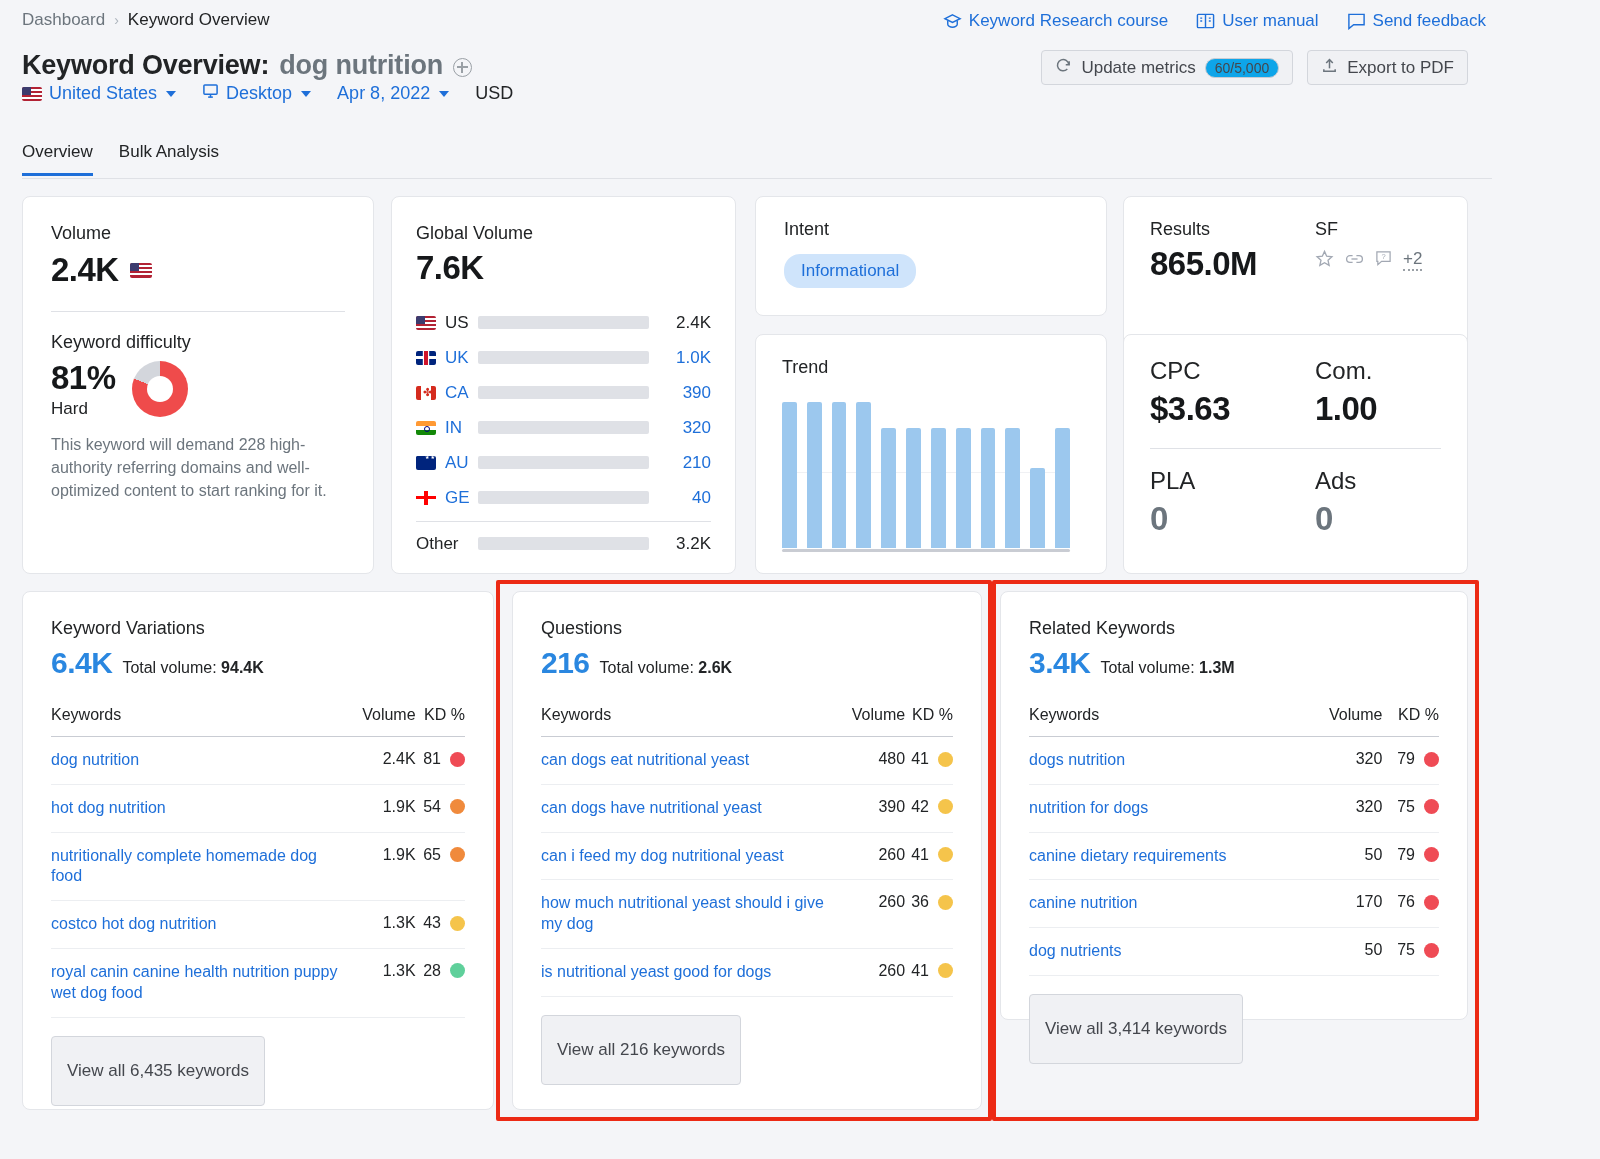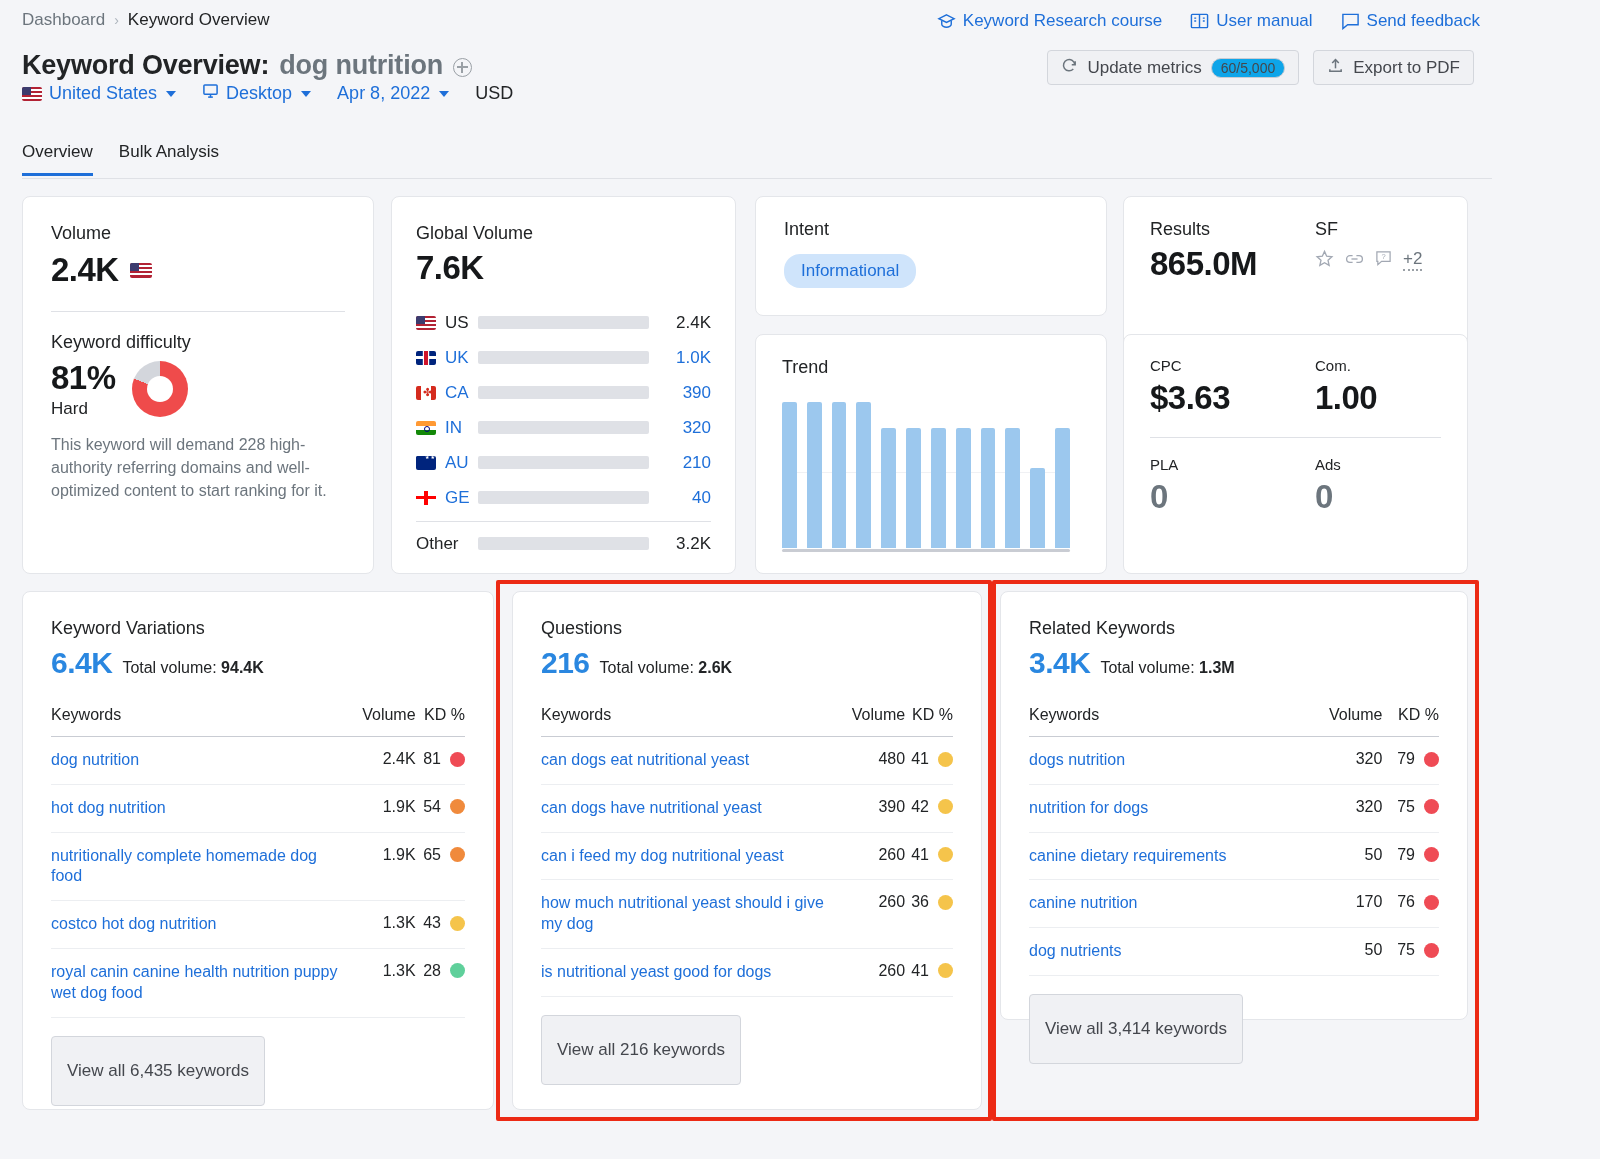--- a/index.html
+++ b/index.html
@@ -15,36 +15,36 @@
   
   .breadcrumb {
     position: absolute; left: 22px; top: 10px;
     font-size: 17px; color: #6c757d; display: flex; align-items: center; gap: 9px;
   }
   .breadcrumb .crumb-link { color: #6c757d; text-decoration: none; }
   .breadcrumb .crumb-sep { color: #adb5bd; font-size: 14px; }
   .breadcrumb .crumb-current { color: #222426; }
 
   .toplinks {
-    position: absolute; right: 120px; top: 11px;
+    position: absolute; right: 114px; top: 11px;
     display: flex; align-items: center; gap: 28px;
     font-size: 17px;
   }
   .toplink { color: #1e6fd9; display: flex; align-items: center; gap: 7px; cursor: pointer; white-space: nowrap; }
   .toplink svg { display: block; }
 
   .title-row { position: absolute; left: 22px; top: 50px; display: flex; align-items: center; gap: 10px; }
   .title-main { font-size: 27px; font-weight: bold; color: #222426; letter-spacing: -.2px; }
   .title-kw { font-size: 27px; font-weight: bold; color: #6c757d; letter-spacing: -.2px; }
   .plus-circle { width: 19px; height: 19px; border: 1.6px solid #9aa0a6; border-radius: 50%; position: relative; margin-top:4px; }
   .plus-circle::before, .plus-circle::after { content:""; position:absolute; background:#9aa0a6; }
   .plus-circle::before { left: 3.2px; right: 3.2px; top: 7.3px; height: 1.6px; }
   .plus-circle::after { top: 3.2px; bottom: 3.2px; left: 7.3px; width: 1.6px; }
 
-  .actions { position: absolute; right: 126px; top: 50px; display: flex; gap: 14px; }
+  .actions { position: absolute; right: 132px; top: 50px; display: flex; gap: 14px; }
   .btn {
     background: #f0f1f4; border: 1px solid #d3d6dc; border-radius: 4px;
     height: 35px; padding: 0 13px; display: flex; align-items: center; gap: 9px;
     font-size: 17px; color: #44474d; cursor: pointer;
   }
   .pill-count {
     border: 1px solid #c9ccd3; border-radius: 11px; background:#0ea5e9;
     font-size: 14px; padding: 1px 9px; color:#44474d;
   }
 
@@ -125,21 +125,21 @@
   .sf-plus { font-size:17px; color:#6c757d; border-bottom:2px dotted #9aa0a6; line-height:1.1; }
 
   
   .trend-wrap { position:relative; margin-top:26px; height:148px; }
   .trend-bars { position:absolute; left:0; right:10px; bottom:4px; height:146px; display:flex; align-items:flex-end; gap:10px; }
   .tbar { flex:1; background:#9cc8ee; border-radius:2px 2px 0 0; }
   .trend-mid { position:absolute; left:0; right:10px; top:68px; height:1px; background:#f0f1f4; }
   .trend-base { position:absolute; left:0; right:10px; bottom:0; height:3px; background:#c9ccd3; border-radius:2px; }
 
   
-  .cpc-grid .card-label { font-size:15px; }
+  .cpc-grid .card-label { font-size:24px; }
   .cpc-val { font-size:33px; font-weight:bold; color:#16181a; letter-spacing:-0.5px; }
   .cpc-val.grey { color:#6c757d; }
 
   
   #card-variations { position:absolute; left:22px; top:591px; width:472px; height:519px; }
   #card-questions  { position:absolute; left:512px; top:591px; width:470px; height:519px; }
   #card-related    { position:absolute; left:1000px; top:591px; width:468px; height:429px; }
 
   .tbl-title { font-size:18px; color:#222426; }
   .tbl-sum { display:flex; align-items:baseline; gap:10px; margin-top:7px; }

